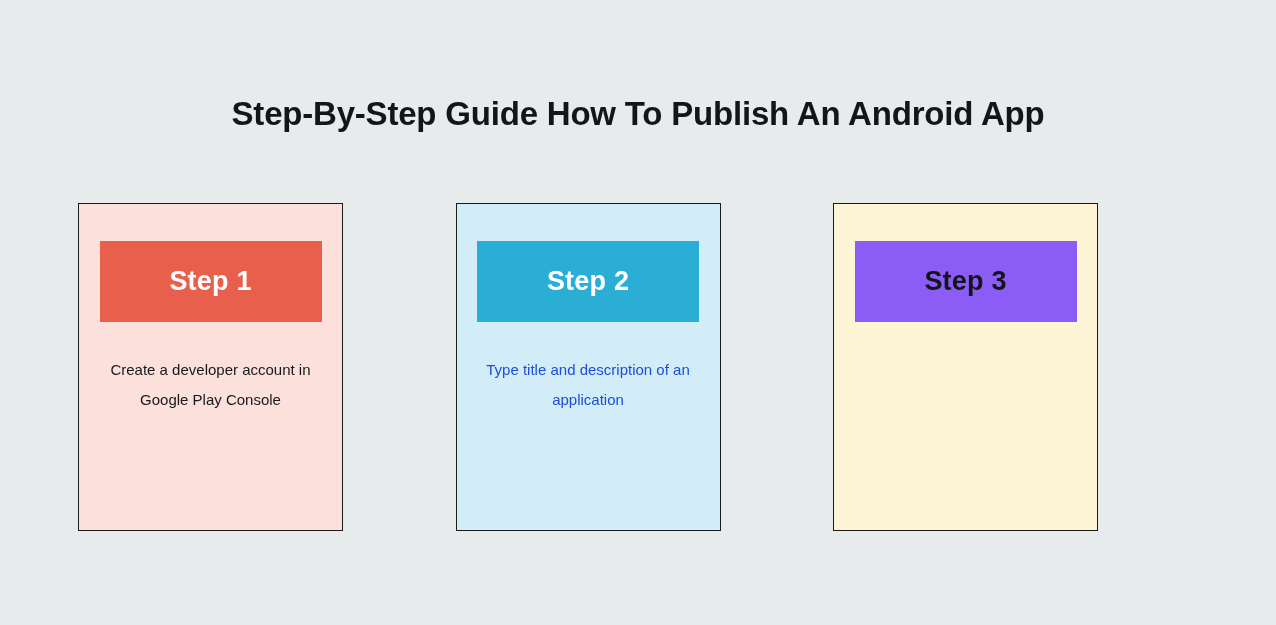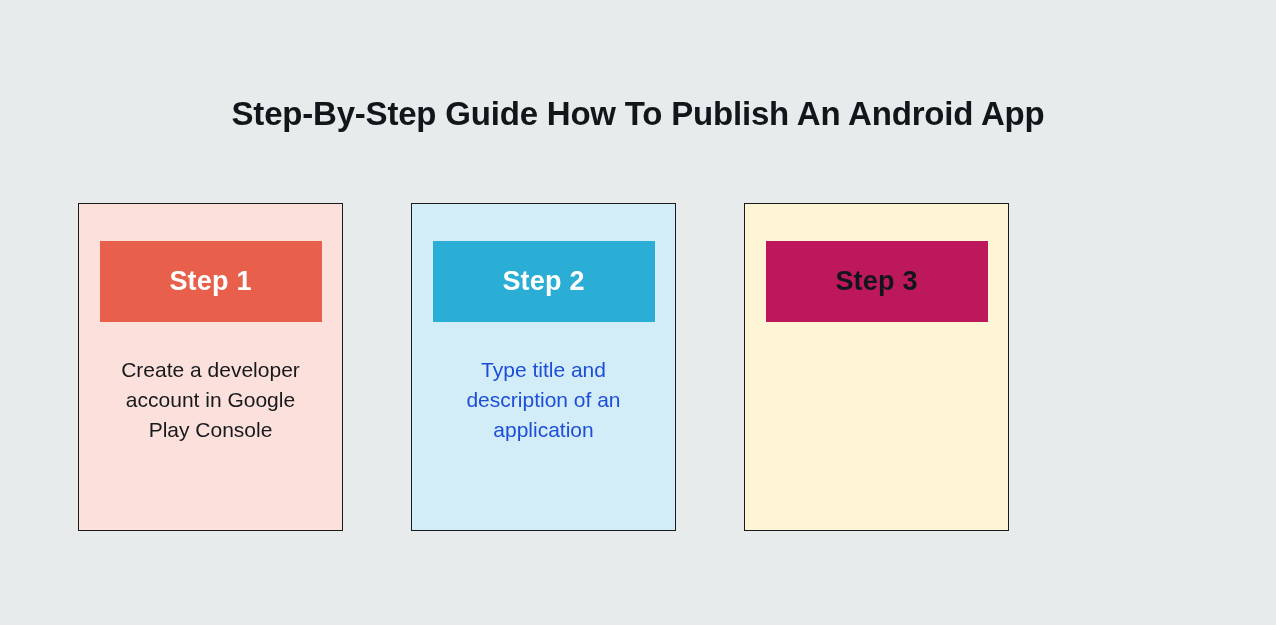--- a/index.html
+++ b/index.html
@@ -28,21 +28,21 @@
     font-size: 33px;
     font-weight: bold;
     color: #12161a;
     letter-spacing: -0.2px;
     line-height: 44px;
   }
   .cards {
     position: absolute;
     left: 78px;
     top: 203px;
-    width: 931px;
+    width: 1020px;
     height: 330px;
     display: flex;
     justify-content: space-between;
     align-items: flex-start;
   }
   .card {
     position: relative;
     width: 265px;
     height: 328px;
     box-sizing: border-box;
@@ -63,21 +63,21 @@
   .card-band-label {
     font-size: 27px;
     font-weight: bold;
     letter-spacing: 0.2px;
     line-height: 1;
   }
   .card-body {
     margin-top: 33px;
     width: 215px;
     text-align: center;
-    font-size: 21px;
+    font-size: 15px;
     line-height: 30px;
     color: #17191c;
   }
   
 </style>
 </head>
 <body style="background: rgb(232, 235, 236);">
 
 <div class="page">
 
@@ -93,20 +93,20 @@
     </div>
 
     <div class="card" style="background: rgb(211, 237, 248); border-color: rgb(27, 27, 27);">
       <div class="card-band" style="background: rgb(43, 174, 213);">
         <span class="card-band-label" style="color: rgb(255, 255, 255);">Step 2</span>
       </div>
       <div class="card-body" style="color: #1d4ed8;">Type title and description of an application</div>
     </div>
 
     <div class="card" style="background: rgb(253, 245, 213); border-color: rgb(27, 27, 27);">
-      <div class="card-band" style="background: #be185d;">
+      <div class="card-band" style="background: #8b5cf6;">
         <span class="card-band-label" style="color: rgb(18, 22, 26);">Step 3</span>
       </div>
     </div>
 
 
   </div>
 </div>
 
 </body></html>

